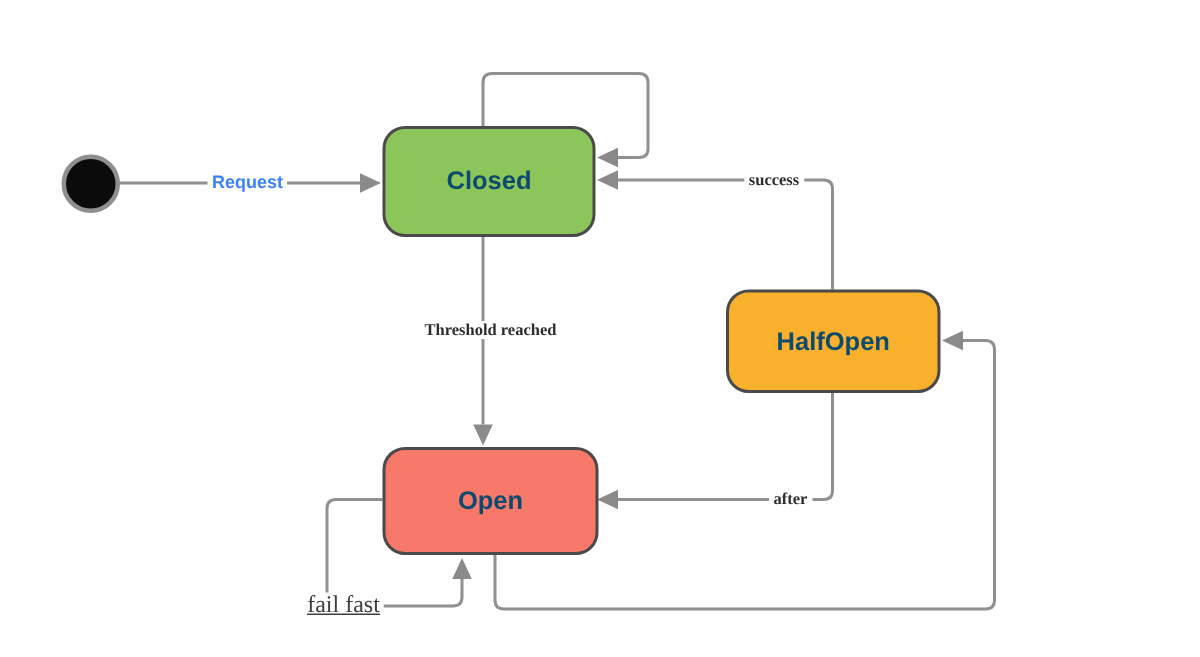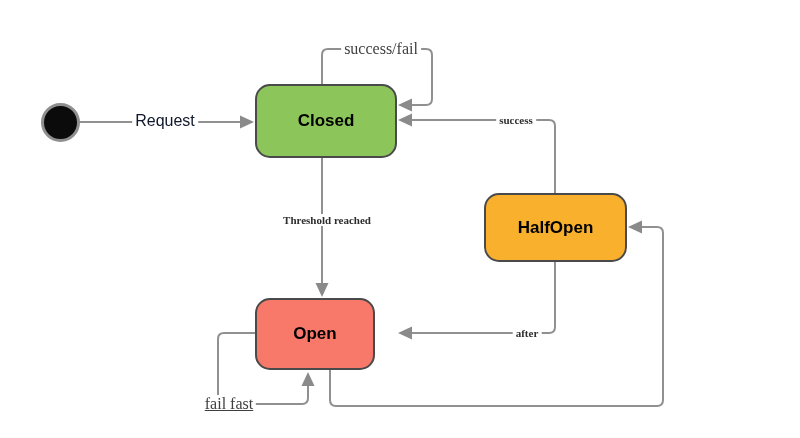--- a/index.html
+++ b/index.html
@@ -11,42 +11,42 @@
     overflow:hidden;
   }
   #edges{position:absolute;left:0;top:0;width:800px;height:438px;}
   .edge{fill:none;stroke-width:2;stroke-linecap:butt;}
   .state{
     position:absolute;
     border:2px solid #4A4A4A;
     border-radius:15px;
     display:flex;align-items:center;justify-content:center;
     font-family:"Liberation Sans", sans-serif;
-    font-weight:bold;font-size:17px;color:#000000;
+    font-weight:bold;font-size:17px;color:#0c4a6e;
     box-sizing:border-box;
   }
   #state-closed {left:255px;top:84px;width:142px;height:74px;}
   #state-halfopen{left:484px;top:193px;width:143px;height:69px;}
-  #state-open   {left:255px;top:298px;width:120px;height:72px;}
+  #state-open   {left:255px;top:298px;width:144px;height:72px;}
   #start-node{
     position:absolute;left:41px;top:103px;width:33px;height:33px;
     background:#0b0b0b;border:3px solid #8f8f8f;border-radius:50%;
   }
   .edge-label{
     position:absolute;
     transform:translate(-50%,-50%);
     background:#ffffff;
     padding:0 3px;
     white-space:nowrap;
     font-family:"Liberation Serif", serif;
     font-size:11px;color:#2d2d2d;
   }
   .edge-label.bold{font-weight:bold;}
   .edge-label.plain{font-weight:normal;color:#3f3f3f;font-size:16px;}
-  .edge-label.sans{font-family:"Liberation Sans", sans-serif;font-weight:normal;color:#0f172a;font-size:16px;}
+  .edge-label.sans{font-family:"Liberation Sans", sans-serif;font-weight:bold;color:#3b82f6;font-size:12px;}
   #label-request      {left:165px;top:121px;}
   #label-closed-self  {left:381px;top:49px;}
   #label-threshold    {left:327px;top:184px;margin-top:36px;}
   #label-success      {left:516px;top:120px;}
   #label-fail         {left:527px;top:333px;}
   #label-fail-fast    {left:229px;top:404px;text-decoration:underline;}
   #label-attempt-reset{left:644px;top:406px;}
 </style>
 </head>
 <body>
@@ -71,21 +71,20 @@
     <polygon points="398,333 412,326.5 412,339.5" fill="#8a8a8a"></polygon>
 
     <path class="edge" d="M255 333 H224 Q218 333 218 339 V398 Q218 404 224 404 H302 Q308 404 308 398 V386" stroke="#909090"></path>
     <polygon points="308,372 301.5,386 314.5,386" fill="#8a8a8a"></polygon>
 
     <path class="edge" d="M330 370 V400 Q330 406 336 406 H657 Q663 406 663 400 V233 Q663 227 657 227 H641" stroke="#909090"></path>
     <polygon points="628,227 642,220.5 642,233.5" fill="#8a8a8a"></polygon>
   </svg>
 
   <div class="edge-label sans" id="label-request">Request</div>
-  <div class="edge-label plain" id="label-closed-self">success/fail</div>
   <div class="edge-label bold" id="label-threshold">Threshold reached</div>
   <div class="edge-label bold" id="label-success">success</div>
   <div class="edge-label bold" id="label-fail">after</div>
   <div class="edge-label plain" id="label-fail-fast">fail fast</div>
 
   <div id="start-node" style="background-color: rgb(11, 11, 11);"></div>
 
   <div class="state" id="state-closed" style="background-color: rgb(140, 198, 91);">
     <span>Closed</span>
   </div>

